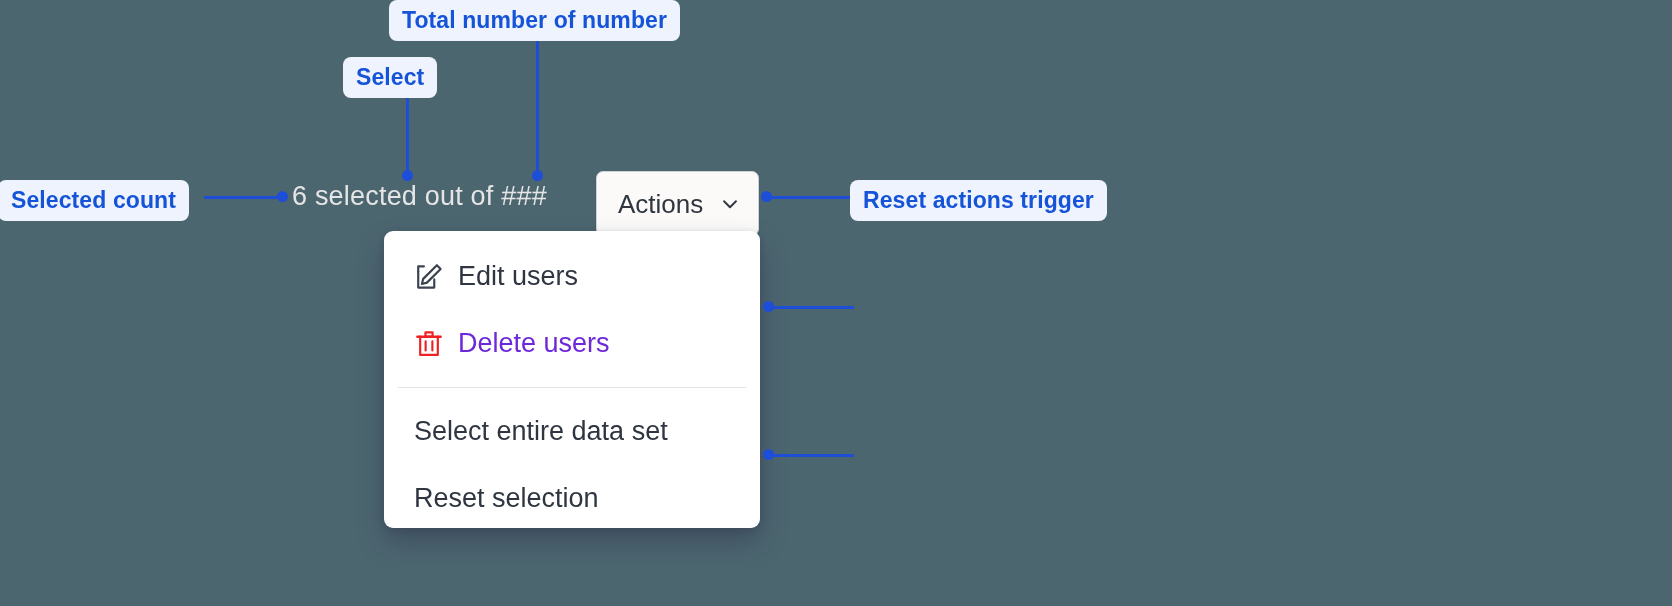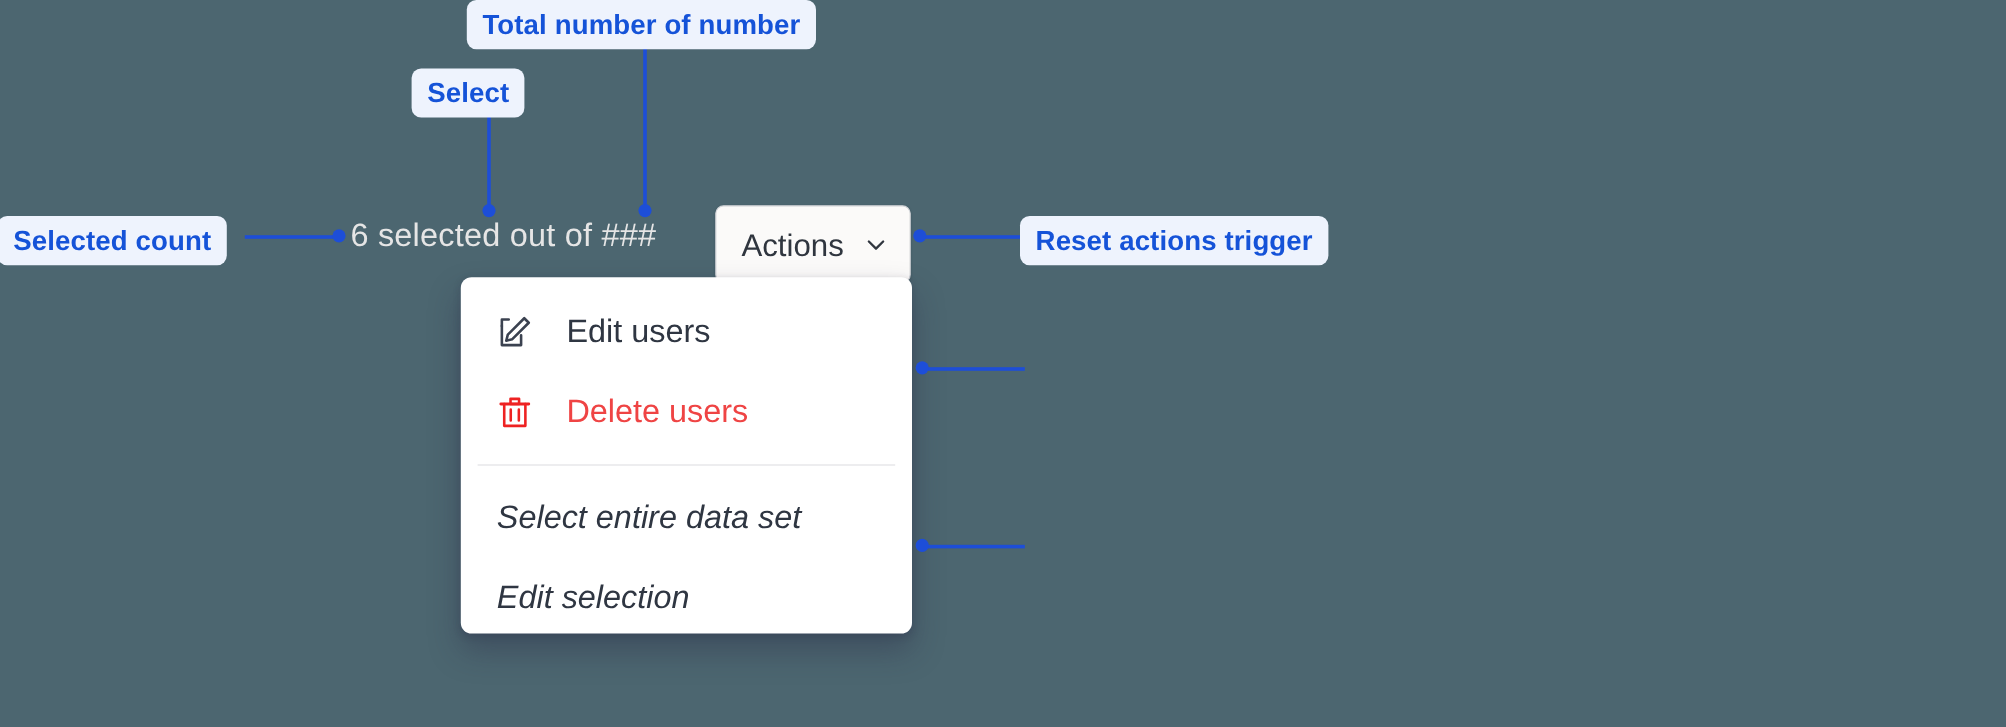--- a/index.html
+++ b/index.html
@@ -100,47 +100,47 @@
     position: absolute;
     background: #ffffff;
     border-radius: 9px;
     box-sizing: border-box;
     box-shadow: 0 14px 26px rgba(38,34,64,0.34), 0 2px 6px rgba(38,34,64,0.18);
     overflow: hidden;
   }
   .menu-item {
     display: flex;
     align-items: center;
-    gap: 28px;
+    gap: 14px;
     padding: 0 26px 0 30px;
     height: 67px;
     box-sizing: border-box;
     cursor: pointer;
   }
   .menu-item-label {
     font-size: 27px;
     color: #2f3642;
     line-height: 1;
     white-space: nowrap;
   }
-  .menu-item.danger .menu-item-label { color: #ef4444; }
+  .menu-item.danger .menu-item-label { color: #6d28d9; }
   .menu-icon {
     width: 30px;
     height: 30px;
     flex: none;
     display: block;
   }
   .menu-item.no-icon { padding-left: 30px; }
   .menu-sep {
     height: 1px;
     background: #e2e2e4;
     margin: 10px 14px 10px 14px;
   }
   .menu-group-pad-top { padding-top: 12px; }
-  .menu-group-pad-bottom { padding-bottom: 14px; font-style: italic; }
+  .menu-group-pad-bottom { padding-bottom: 14px; }
 </style>
 </head>
 <body>
 
 <div class="stage">
 
   <div class="selected-count" style="left:292px; top:183px;">6 selected out of ###</div>
 
   <div class="actions-btn" style="left:596px; top:171px; width:163px; height:65px;">
     <span class="actions-btn-label">Actions</span>
@@ -178,21 +178,21 @@
       </div>
     </div>
 
     <div class="menu-sep"></div>
 
     <div class="menu-group-pad-bottom">
       <div class="menu-item no-icon">
         <span class="menu-item-label">Select entire data set</span>
       </div>
       <div class="menu-item no-icon">
-        <span class="menu-item-label">Edit selection</span>
+        <span class="menu-item-label">Reset selection</span>
       </div>
     </div>
   </div>
 
   <div class="anno-line-v" style="left:536px; top:38px; height:138px;"></div>
   <div class="anno-dot" style="left:532px; top:170px;"></div>
 
   <div class="anno-line-v" style="left:406px; top:90px; height:86px;"></div>
   <div class="anno-dot" style="left:402px; top:170px;"></div>
 

